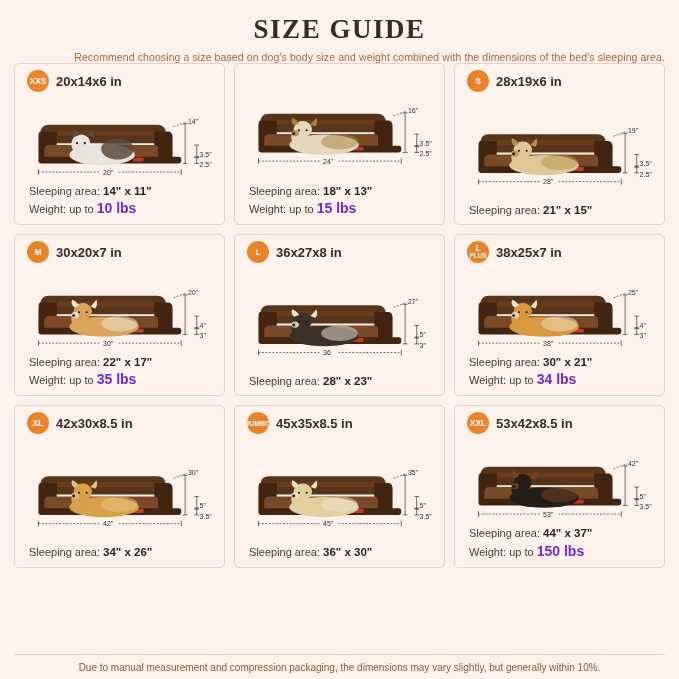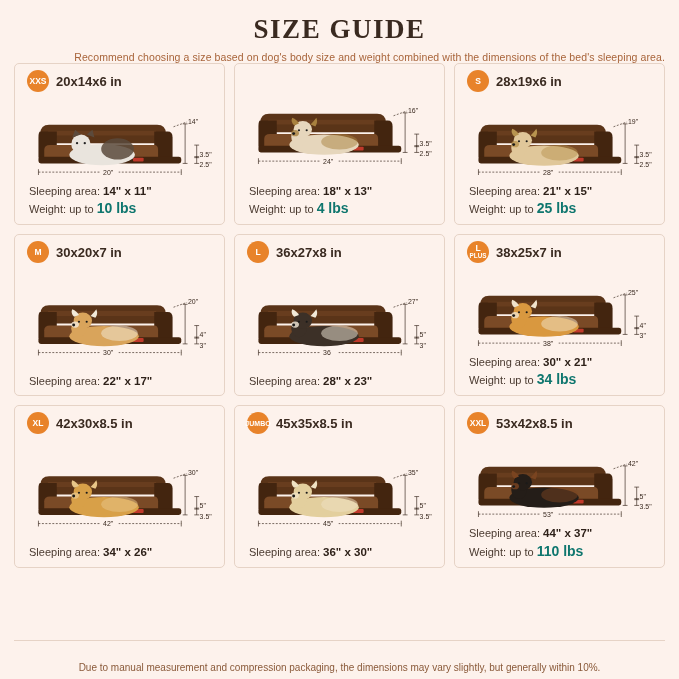--- a/index.html
+++ b/index.html
@@ -87,30 +87,30 @@
   }
   .svgwrap { width:100%; height:100%; display:block; }
   .specs {
     font-size: 11px;
     line-height: 1.35;
     padding-left: 6px;
     padding-bottom: 2px;
   }
   .specs .lbl { color: #4a3a30; }
   .specs .val { font-weight: bold; color: #2e2119; font-size: 11.5px; }
-  .specs .wt { font-weight: bold; color: #0f766e; font-size: 14px; }
+  .specs .wt { font-weight: bold; color: #6d28d9; font-size: 14px; }
   .footer {
     position: absolute;
     left: 0; right: 0;
     bottom: 6px;
     text-align: center;
     font-size: 10px;
     color: #8a5a3a;
     border-top: 1px solid #e6d3c6;
-    padding-top: 21px;
+    padding-top: 7px;
     margin: 0 14px;
   }
   .dimtext { font-size: 7.2px; fill: #3a2a20; font-family: "Liberation Sans", sans-serif; }
   .dimline { stroke: #3a2a20; stroke-width: .7; stroke-dasharray: 2 1.6; }
   .dimsolid { stroke: #3a2a20; stroke-width: .7; }
 </style>
 </head>
 <body>
 
 <div class="page">
@@ -204,21 +204,21 @@
           </svg>
         </div>
     <div class="specs">
       <div>
         <span class="lbl">Sleeping area:</span>
         <span class="val">18" x 13"</span>
       </div>
       <div>
         <span class="lbl">Weight:</span>
         <span class="lbl">up to</span>
-        <span class="wt">4 lbs</span>
+        <span class="wt">15 lbs</span>
       </div>
     </div>
   </div>
       <div class="card">
     <div class="card-head">
       <div class="badge">S</div>
       <div class="dims">28x19x6 in</div>
     </div>
     <div class="figure">
           <svg class="svgwrap" viewBox="0 0 200 92" preserveAspectRatio="xMidYMid meet">
@@ -253,25 +253,20 @@
             <path class="dimsolid" d="M16 79 v6 M164 79 v6"></path>
             <rect x="80" y="77" width="19" height="9" fill="#fdf2ec"></rect>
             <text class="dimtext" x="83" y="84.5">28"</text>
           </svg>
         </div>
     <div class="specs">
       <div>
         <span class="lbl">Sleeping area:</span>
         <span class="val">21" x 15"</span>
       </div>
-      <div>
-        <span class="lbl">Weight:</span>
-        <span class="lbl">up to</span>
-        <span class="wt">25 lbs</span>
-      </div>
     </div>
   </div>
       <div class="card">
     <div class="card-head">
       <div class="badge">M</div>
       <div class="dims">30x20x7 in</div>
     </div>
     <div class="figure">
           <svg class="svgwrap" viewBox="0 0 200 92" preserveAspectRatio="xMidYMid meet">
             <path d="M18 42 q0 -9 9 -9 h112 q9 0 9 9 v10 h-130 z" fill="#5a3418"></path>
@@ -305,20 +300,25 @@
             <path class="dimsolid" d="M16 79 v6 M164 79 v6"></path>
             <rect x="80" y="77" width="19" height="9" fill="#fdf2ec"></rect>
             <text class="dimtext" x="83" y="84.5">30"</text>
           </svg>
         </div>
     <div class="specs">
       <div>
         <span class="lbl">Sleeping area:</span>
         <span class="val">22" x 17"</span>
       </div>
+      <div>
+        <span class="lbl">Weight:</span>
+        <span class="lbl">up to</span>
+        <span class="wt">35 lbs</span>
+      </div>
     </div>
   </div>
       <div class="card">
     <div class="card-head">
       <div class="badge">L</div>
       <div class="dims">36x27x8 in</div>
     </div>
     <div class="figure">
           <svg class="svgwrap" viewBox="0 0 200 92" preserveAspectRatio="xMidYMid meet">
             <path d="M18 42 q0 -9 9 -9 h112 q9 0 9 9 v10 h-130 z" fill="#5a3418"></path>
@@ -551,20 +551,20 @@
           </svg>
         </div>
     <div class="specs">
       <div>
         <span class="lbl">Sleeping area:</span>
         <span class="val">44" x 37"</span>
       </div>
       <div>
         <span class="lbl">Weight:</span>
         <span class="lbl">up to</span>
-        <span class="wt">110 lbs</span>
+        <span class="wt">150 lbs</span>
       </div>
     </div>
   </div>
     </div>
 
   <div class="footer">Due to manual measurement and compression packaging, the dimensions may vary slightly, but generally within 10%.</div>
 </div>
 
 </body></html>

